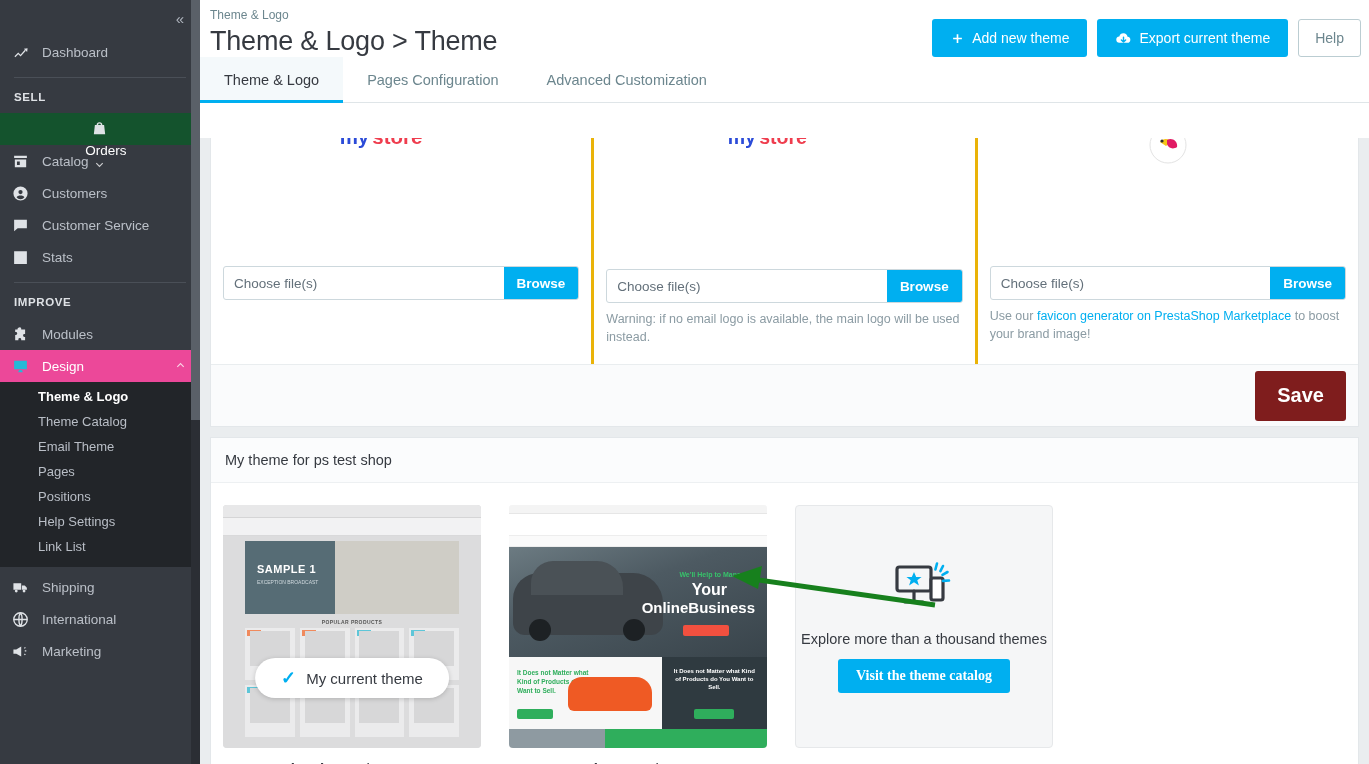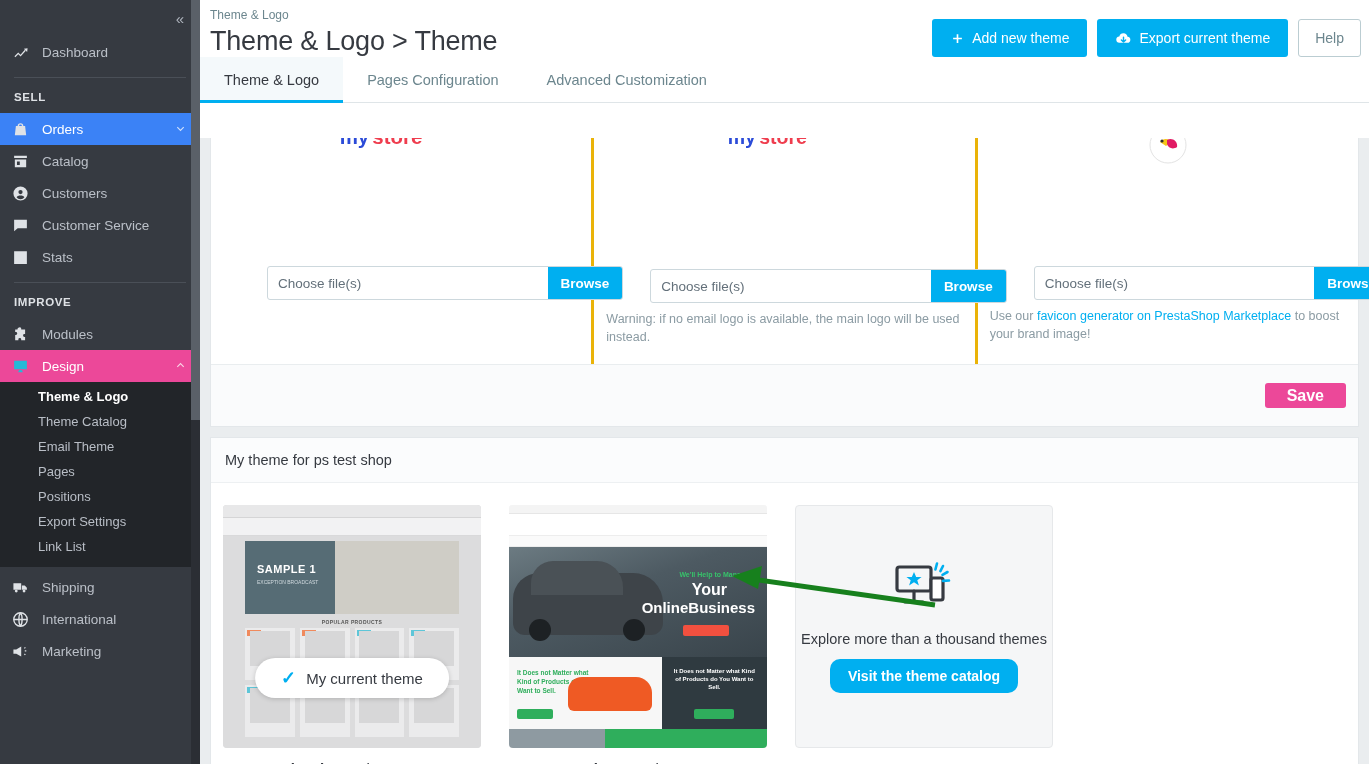--- a/index.html
+++ b/index.html
@@ -31,21 +31,21 @@
     font-size: 13.5px; color: #bbc0c8; cursor: pointer;
     position: relative;
   }
   .sb-item .ico {
     width: 30px; flex: 0 0 30px; display: flex; align-items: center; justify-content: flex-start;
     color: #dfe2e6;
   }
   .sb-item .ico svg { display: block; }
   .sb-item .lbl { flex: 1; }
   .sb-item .caret { margin-right: 14px; opacity: .75; }
-  .sb-item.active { background: #3b82f6; color: #fff; }
+  .sb-item.active { background: #14532d; color: #fff; flex-direction: column; }
   .sb-item.design-active { background: #ec4899; color: #fff; }
   .sb-item.design-active .ico { color: #25b9d7; }
 
   .sb-sep { height: 1px; background: #4a4f57; margin: 9px 14px 9px 14px; }
   .sb-group-title {
     font-size: 11.5px; font-weight: bold; letter-spacing: .6px;
     color: #dfe2e6; padding: 4px 0 10px 14px;
   }
   .sb-sub { background: #222529; padding: 2px 0 8px 0; }
   .sb-sub-item {
@@ -128,41 +128,41 @@
   .logo-col:last-child { border-right: none; }
   .logo-preview {
     height: 70px; display: flex; align-items: flex-start; justify-content: center;
     overflow: hidden; padding-top: 0;
   }
   .mystore-logo { height: 30px; margin-top: -14px; }
   .favicon-logo { margin-top: -14px; }
 
   .file-field {
     display: flex; align-items: stretch; height: 34px; width: 100%;
-    border: 1px solid #cdd8dd; border-radius: 3px; overflow: hidden; background: #fff; margin-left: 44px;
+    border: 1px solid #cdd8dd; border-radius: 3px; overflow: hidden; background: #fff;
   }
   .file-field .txt {
     flex: 1; display: flex; align-items: center; padding-left: 10px;
     font-size: 13.5px; color: #63707a;
   }
   .file-field .browse {
     background: #00aff0; color: #fff; font-size: 13.5px; font-weight: bold;
     display: flex; align-items: center; padding: 0 13px; cursor: pointer;
   }
   .help-text { font-size: 12.5px; color: #8b9ba3; margin-top: 7px; line-height: 1.45; }
   .help-text a { color: #00aff0; text-decoration: none; }
 
   .panel-footer {
     background: #fafbfc; border-top: 1px solid #e9edef;
     display: flex; justify-content: flex-end; align-items: center;
     padding: 10px 12px; height: 62px;
   }
   .btn-save {
-    background: #ec4899; color: #fff; border: none; border-radius: 3px;
-    font-size: 16px; font-weight: bold; height: 25px; padding: 0 22px; cursor: pointer;
+    background: #7f1d1d; color: #fff; border: none; border-radius: 3px;
+    font-size: 20px; font-weight: bold; height: 50px; padding: 0 22px; cursor: pointer;
     font-family: "Liberation Sans", sans-serif;
   }
 
   .theme-panel {
     background: #fff; margin: 10px 10px 0 10px; border: 1px solid #e3e7ea;
   }
   .theme-panel-head {
     padding: 14px 14px; font-size: 14.5px; color: #363a41;
     border-bottom: 1px solid #edf0f2; background: #fbfcfd; font-weight: normal;
   }
@@ -172,23 +172,23 @@
     width: 258px; height: 243px; border-radius: 4px; overflow: hidden;
     position: relative; background: #dfe0e2;
   }
   .thumb-wrap.placeholder {
     background: #f5f6f7; border: 1px solid #e6e8ea;
     display: flex; flex-direction: column; align-items: center; justify-content: center;
     gap: 12px;
   }
   .explore-text { font-size: 14.5px; color: #363a41; }
   .btn-catalog {
-    background: #00aff0; color: #fff; border: none; border-radius: 10px;
+    background: #00aff0; color: #fff; border: none; border-radius: 3px;
     font-size: 14px; font-weight: bold; height: 34px; padding: 0 18px; cursor: pointer;
-    font-family: Liberation Sans, sans-serif;
+    font-family: Liberation Serif, serif;
   }
   .current-badge {
     position: absolute; left: 50%; transform: translateX(-50%);
     bottom: 50px; background: #fff; border-radius: 22px;
     height: 40px; display: flex; align-items: center; gap: 10px;
     padding: 0 26px; box-shadow: 0 1px 5px rgba(0,0,0,.18);
     font-size: 15px; color: #363a41; white-space: nowrap;
   }
   .check-icon { color: #00aff0; font-size: 18px; font-weight: bold; }
 
@@ -351,21 +351,21 @@
           </svg>
       </span>
     </div>
 
     <div class="sb-sub">
       <div class="sb-sub-item cur">Theme &amp; Logo</div>
       <div class="sb-sub-item">Theme Catalog</div>
       <div class="sb-sub-item">Email Theme</div>
       <div class="sb-sub-item">Pages</div>
       <div class="sb-sub-item">Positions</div>
-      <div class="sb-sub-item">Export Settings</div>
+      <div class="sb-sub-item">Help Settings</div>
       <div class="sb-sub-item">Link List</div>
     </div>
 
     <div class="sb-item" style="margin-top:4px;">
       <span class="ico">
         <svg width="17" height="17" viewBox="0 0 24 24" fill="currentColor">
             <path d="M2 6h11v9H2zm12 3h4l3 3.5V15h-7z"></path>
             <circle cx="6" cy="17" r="2"></circle>
             <circle cx="17" cy="17" r="2"></circle>
           </svg>

